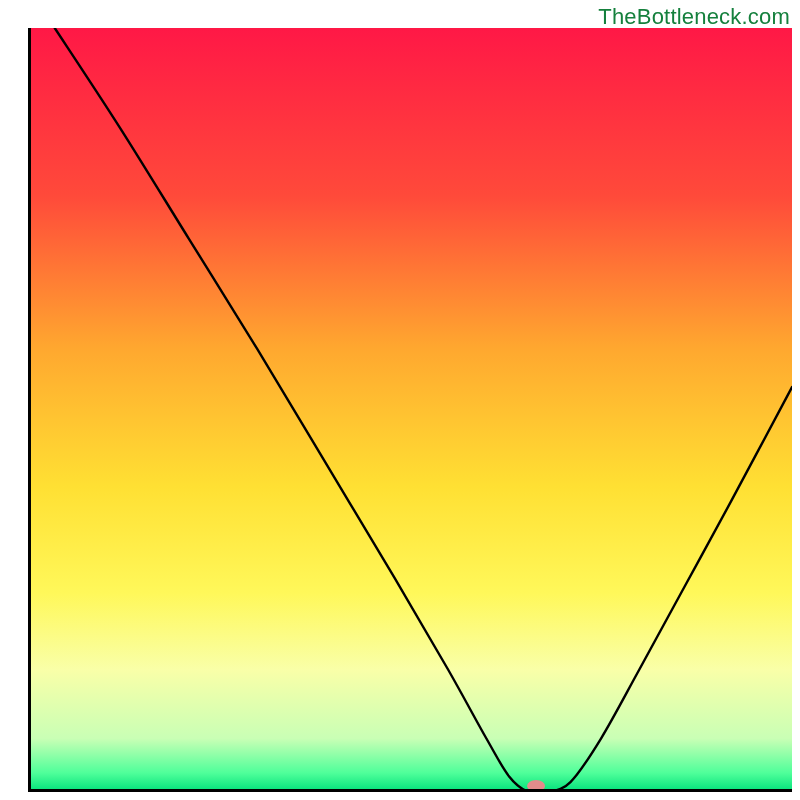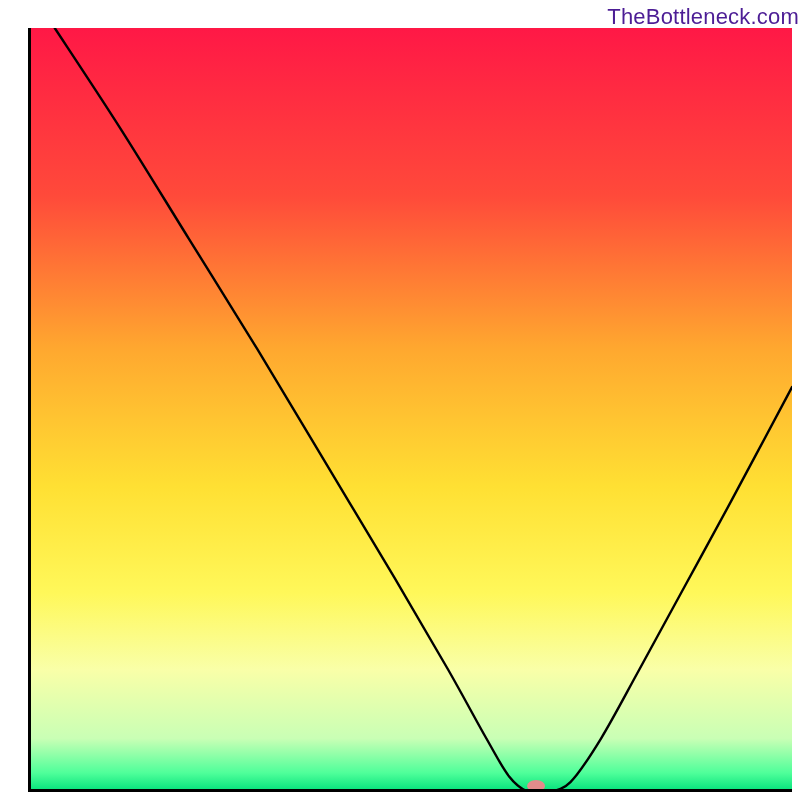--- a/index.html
+++ b/index.html
@@ -11,22 +11,22 @@
     font-family: Arial, Helvetica, sans-serif;
   }
   .chart-container {
     position: relative;
     width: 800px;
     height: 800px;
   }
   .watermark {
     position: absolute;
     top: 4px;
-    right: 1px;
-    color: #4c1d95;
+    right: 10px;
+    color: #15803d;
     font-size: 22px;
     font-weight: 500;
     letter-spacing: 0.2px;
     z-index: 5;
   }
   svg {
     display: block;
   }
 </style>
 </head>

